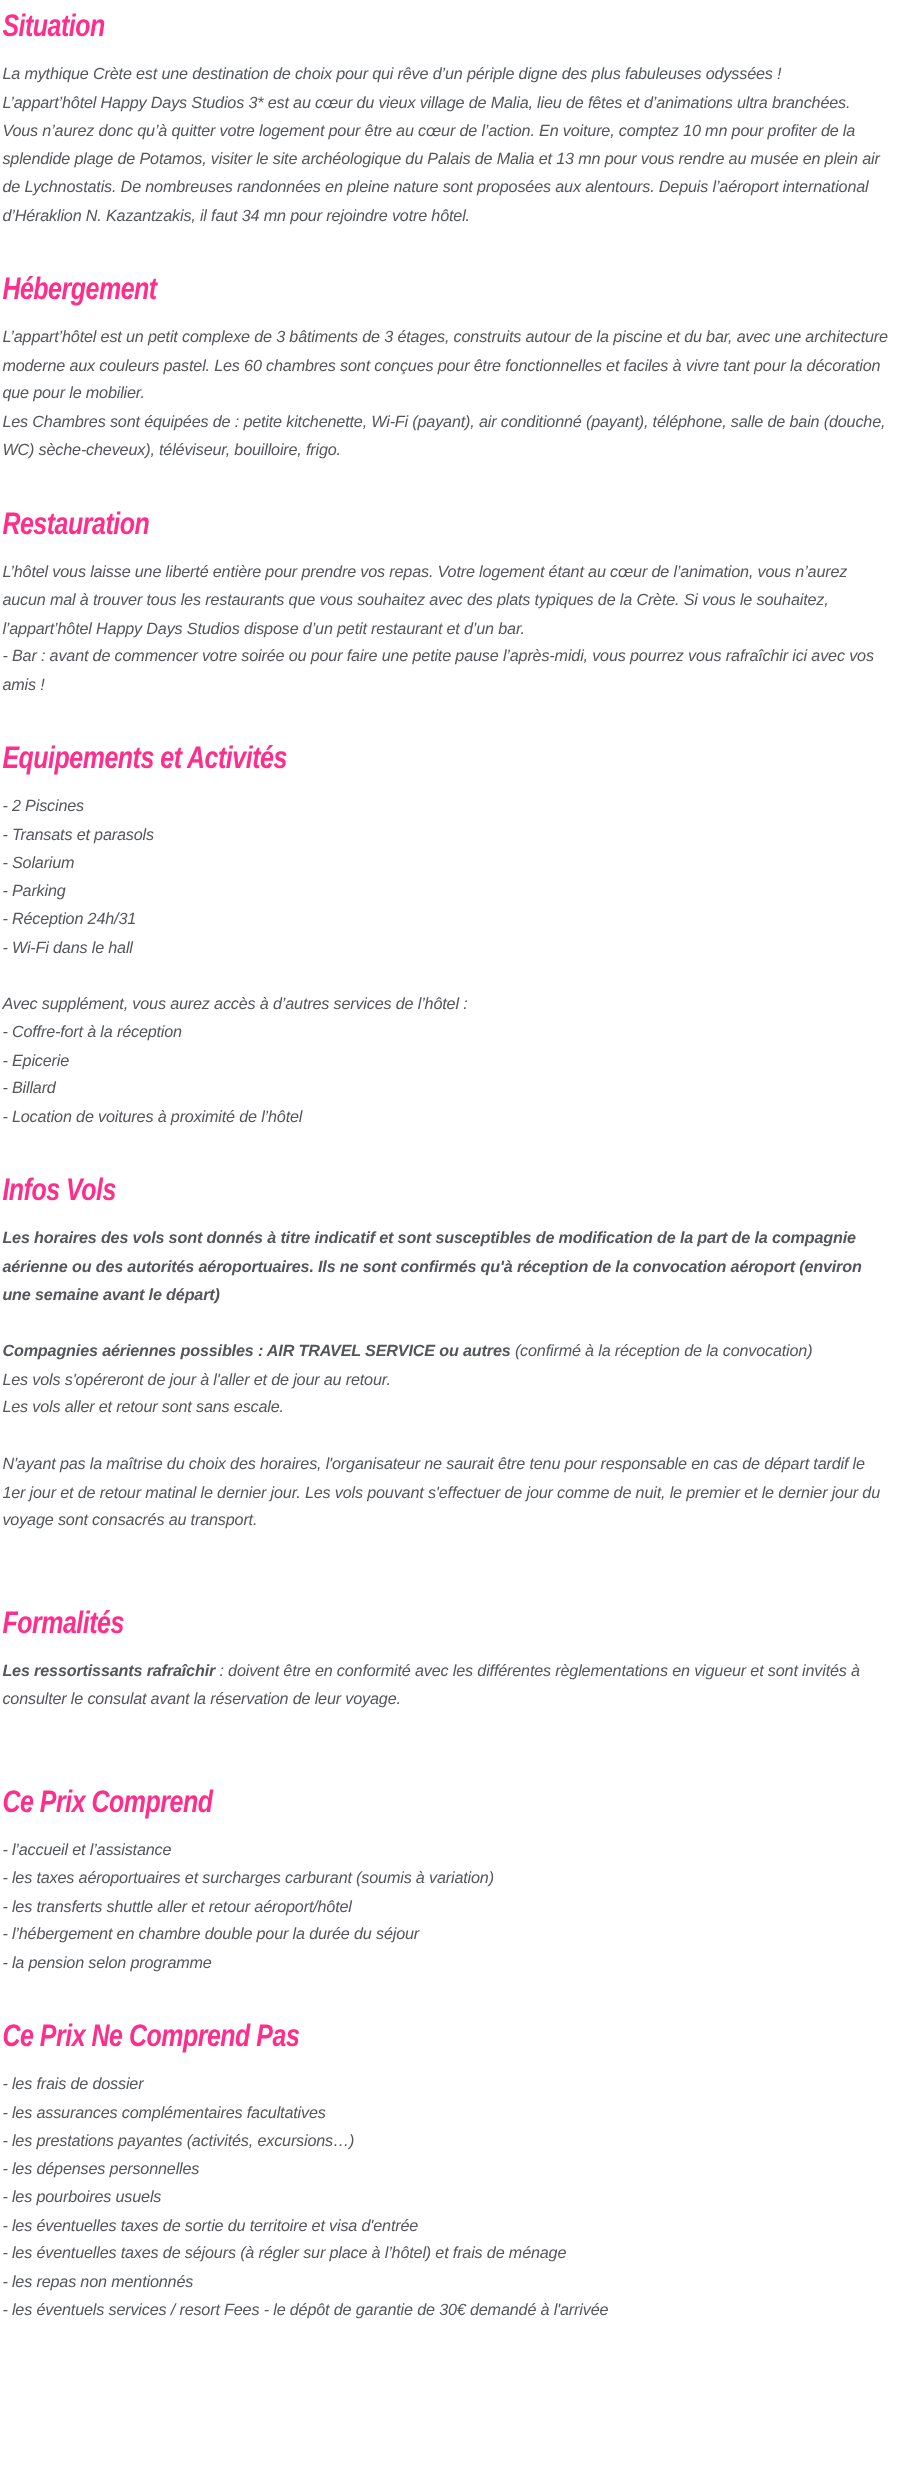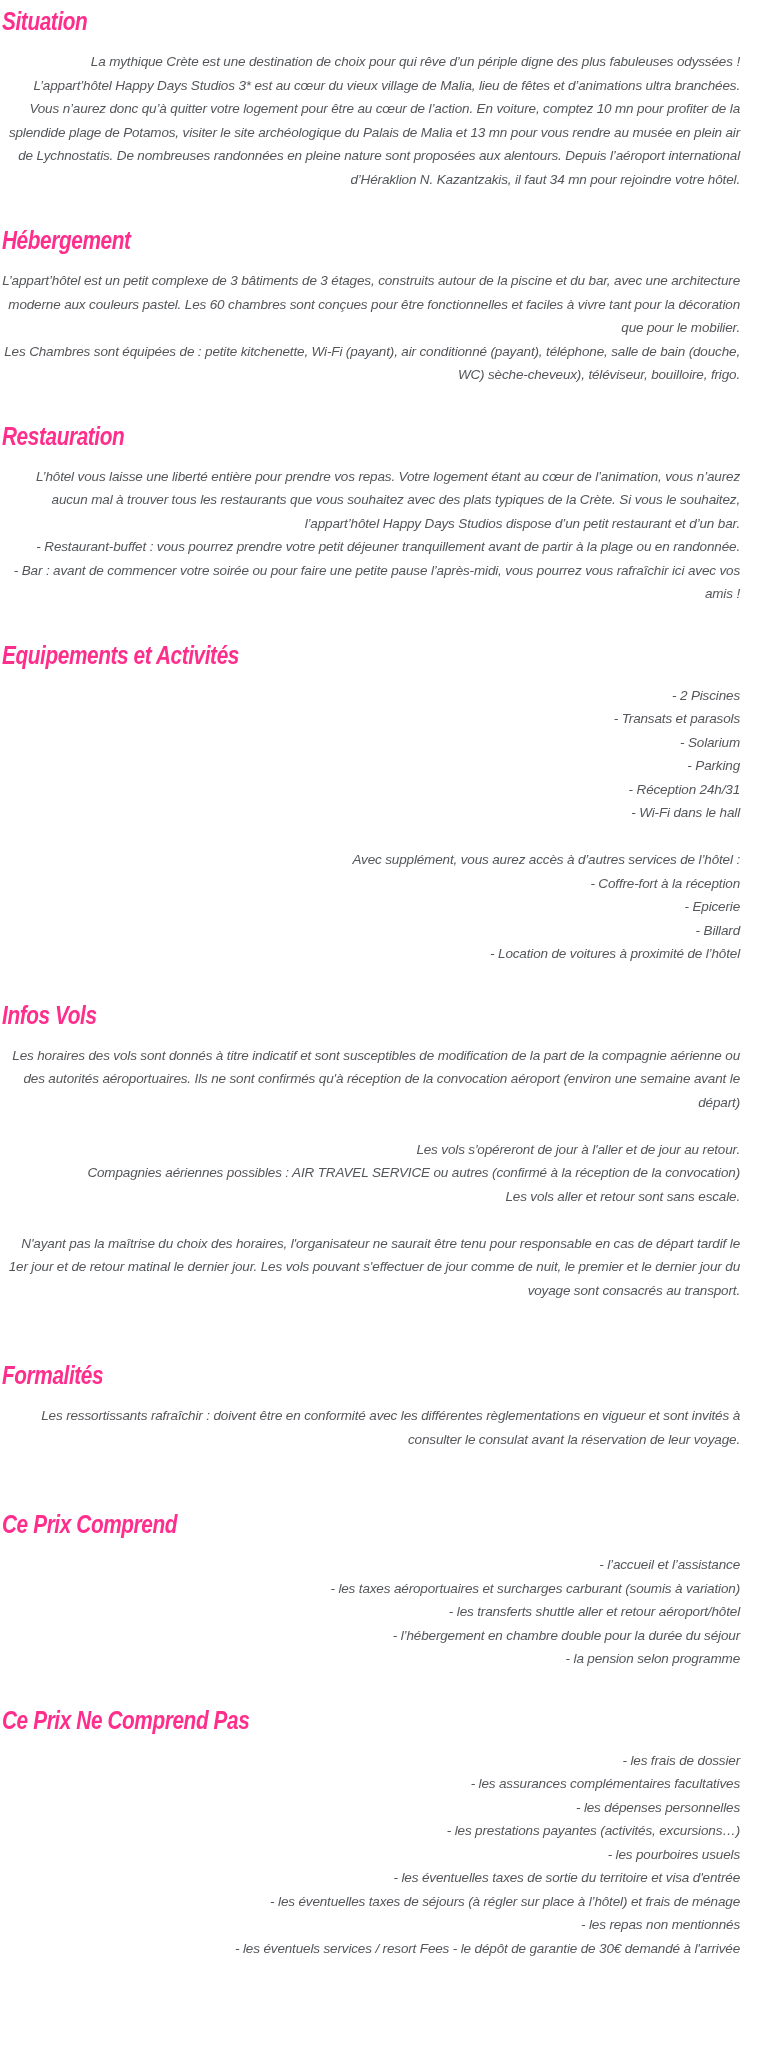--- a/index.html
+++ b/index.html
@@ -34,24 +34,23 @@
     white-space:nowrap;
   }
   section:first-child h2.sec-title{margin-top:0;}
   h2.extra{margin-top:58px;}
   p.line{
     margin:0;
     font-size:13.5px;
     line-height:23.5px;
     letter-spacing:-0.15px;
     max-width:758px;
-    text-align:right;
   }
   p.spacer{margin:0;height:23.5px;}
-  .b{font-weight:normal;}
+  .b{font-weight:bold;}
 </style>
 </head>
 <body>
 
 <div class="page">
 
   <section>
     <h2 class="sec-title">Situation</h2>
     <p class="line">La mythique Crète est une destination de choix pour qui rêve d’un périple digne des plus fabuleuses odyssées !</p>
     <p class="line">L’appart’hôtel Happy Days Studios 3* est au cœur du vieux village de Malia, lieu de fêtes et d’animations ultra branchées. Vous n’aurez donc qu’à quitter votre logement pour être au cœur de l’action. En voiture, comptez 10 mn pour profiter de la splendide plage de Potamos, visiter le site archéologique du Palais de Malia et 13 mn pour vous rendre au musée en plein air de Lychnostatis. De nombreuses randonnées en pleine nature sont proposées aux alentours. Depuis l’aéroport international d’Héraklion N. Kazantzakis, il faut 34 mn pour rejoindre votre hôtel.</p>
@@ -59,21 +58,20 @@
 
   <section>
     <h2 class="sec-title">Hébergement</h2>
     <p class="line">L’appart’hôtel est un petit complexe de 3 bâtiments de 3 étages, construits autour de la piscine et du bar, avec une architecture moderne aux couleurs pastel. Les 60 chambres sont conçues pour être fonctionnelles et faciles à vivre tant pour la décoration que pour le mobilier.</p>
     <p class="line">Les Chambres sont équipées de : petite kitchenette, Wi-Fi (payant), air conditionné (payant), téléphone, salle de bain (douche, WC) sèche-cheveux), téléviseur, bouilloire, frigo.</p>
   </section>
 
   <section>
     <h2 class="sec-title">Restauration</h2>
     <p class="line">L’hôtel vous laisse une liberté entière pour prendre vos repas. Votre logement étant au cœur de l’animation, vous n’aurez aucun mal à trouver tous les restaurants que vous souhaitez avec des plats typiques de la Crète. Si vous le souhaitez, l’appart’hôtel Happy Days Studios dispose d’un petit restaurant et d’un bar.</p>
-    <p class="line">- Restaurant-buffet : vous pourrez prendre votre petit déjeuner tranquillement avant de partir à la plage ou en randonnée.</p>
     <p class="line">- Bar : avant de commencer votre soirée ou pour faire une petite pause l’après-midi, vous pourrez vous rafraîchir ici avec vos amis !</p>
   </section>
 
   <section>
     <h2 class="sec-title">Equipements et Activités</h2>
     <p class="line">- 2 Piscines</p>
     <p class="line">- Transats et parasols</p>
     <p class="line">- Solarium</p>
     <p class="line">- Parking</p>
     <p class="line">- Réception 24h/31</p>
@@ -83,22 +81,22 @@
     <p class="line">- Coffre-fort à la réception</p>
     <p class="line">- Epicerie</p>
     <p class="line">- Billard</p>
     <p class="line">- Location de voitures à proximité de l’hôtel</p>
   </section>
 
   <section>
     <h2 class="sec-title">Infos Vols</h2>
     <p class="line b">Les horaires des vols sont donnés à titre indicatif et sont susceptibles de modification de la part de la compagnie aérienne ou des autorités aéroportuaires. Ils ne sont confirmés qu'à réception de la convocation aéroport (environ une semaine avant le départ)</p>
     <p class="spacer"></p>
+    <p class="line"><span class="b">Compagnies aériennes possibles : AIR TRAVEL SERVICE ou autres</span><span> (confirmé à la réception de la convocation)</span></p>
     <p class="line">Les vols s'opéreront de jour à l'aller et de jour au retour.</p>
-    <p class="line"><span class="b">Compagnies aériennes possibles : AIR TRAVEL SERVICE ou autres</span><span> (confirmé à la réception de la convocation)</span></p>
     <p class="line">Les vols aller et retour sont sans escale.</p>
     <p class="spacer"></p>
     <p class="line">N'ayant pas la maîtrise du choix des horaires, l'organisateur ne saurait être tenu pour responsable en cas de départ tardif le 1er jour et de retour matinal le dernier jour. Les vols pouvant s'effectuer de jour comme de nuit, le premier et le dernier jour du voyage sont consacrés au transport.</p>
   </section>
 
   <section>
     <h2 class="sec-title extra">Formalités</h2>
     <p class="line"><span class="b">Les ressortissants rafraîchir</span><span> : doivent être en conformité avec les différentes règlementations en vigueur et sont invités à consulter le consulat avant la réservation de leur voyage.</span></p>
   </section>
 
@@ -108,22 +106,22 @@
     <p class="line">- les taxes aéroportuaires et surcharges carburant (soumis à variation)</p>
     <p class="line">- les transferts shuttle aller et retour aéroport/hôtel</p>
     <p class="line">- l’hébergement en chambre double pour la durée du séjour</p>
     <p class="line">- la pension selon programme</p>
   </section>
 
   <section>
     <h2 class="sec-title">Ce Prix Ne Comprend Pas</h2>
     <p class="line">- les frais de dossier</p>
     <p class="line">- les assurances complémentaires facultatives</p>
+    <p class="line">- les prestations payantes (activités, excursions…)</p>
     <p class="line">- les dépenses personnelles</p>
-    <p class="line">- les prestations payantes (activités, excursions…)</p>
     <p class="line">- les pourboires usuels</p>
     <p class="line">- les éventuelles taxes de sortie du territoire et visa d'entrée</p>
     <p class="line">- les éventuelles taxes de séjours (à régler sur place à l’hôtel) et frais de ménage</p>
     <p class="line">- les repas non mentionnés</p>
     <p class="line">- les éventuels services / resort Fees - le dépôt de garantie de 30€ demandé à l'arrivée</p>
   </section>
 
 </div>
 
 </body></html>

